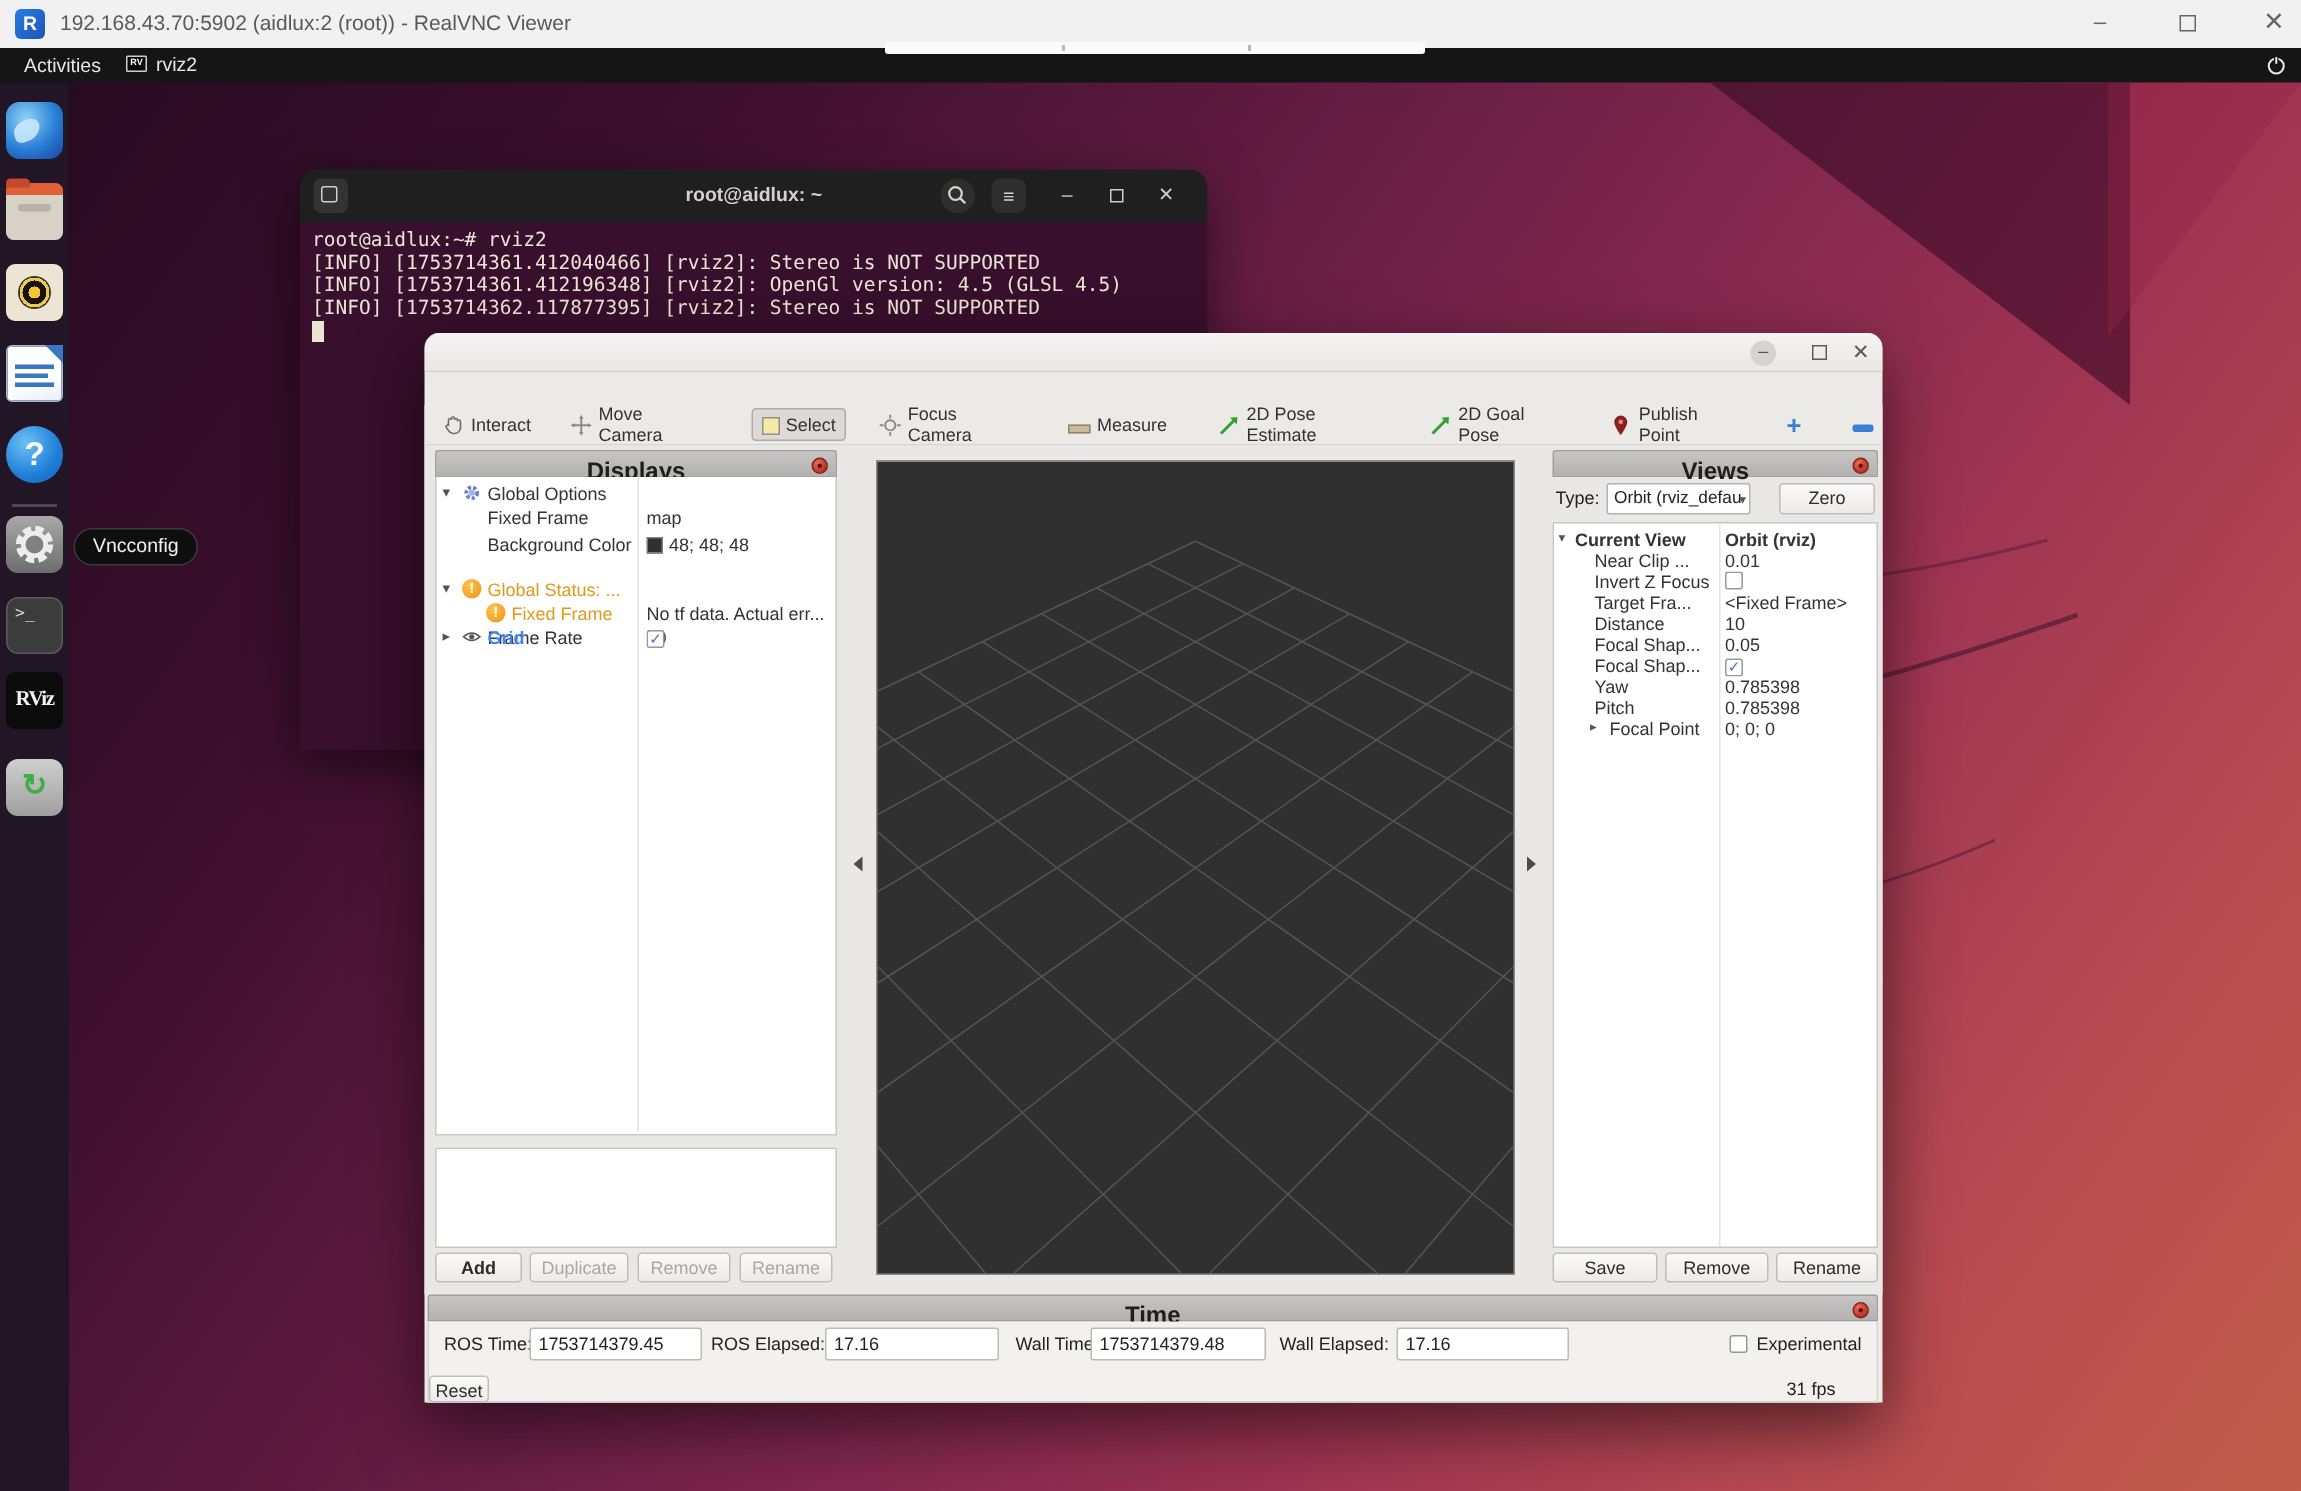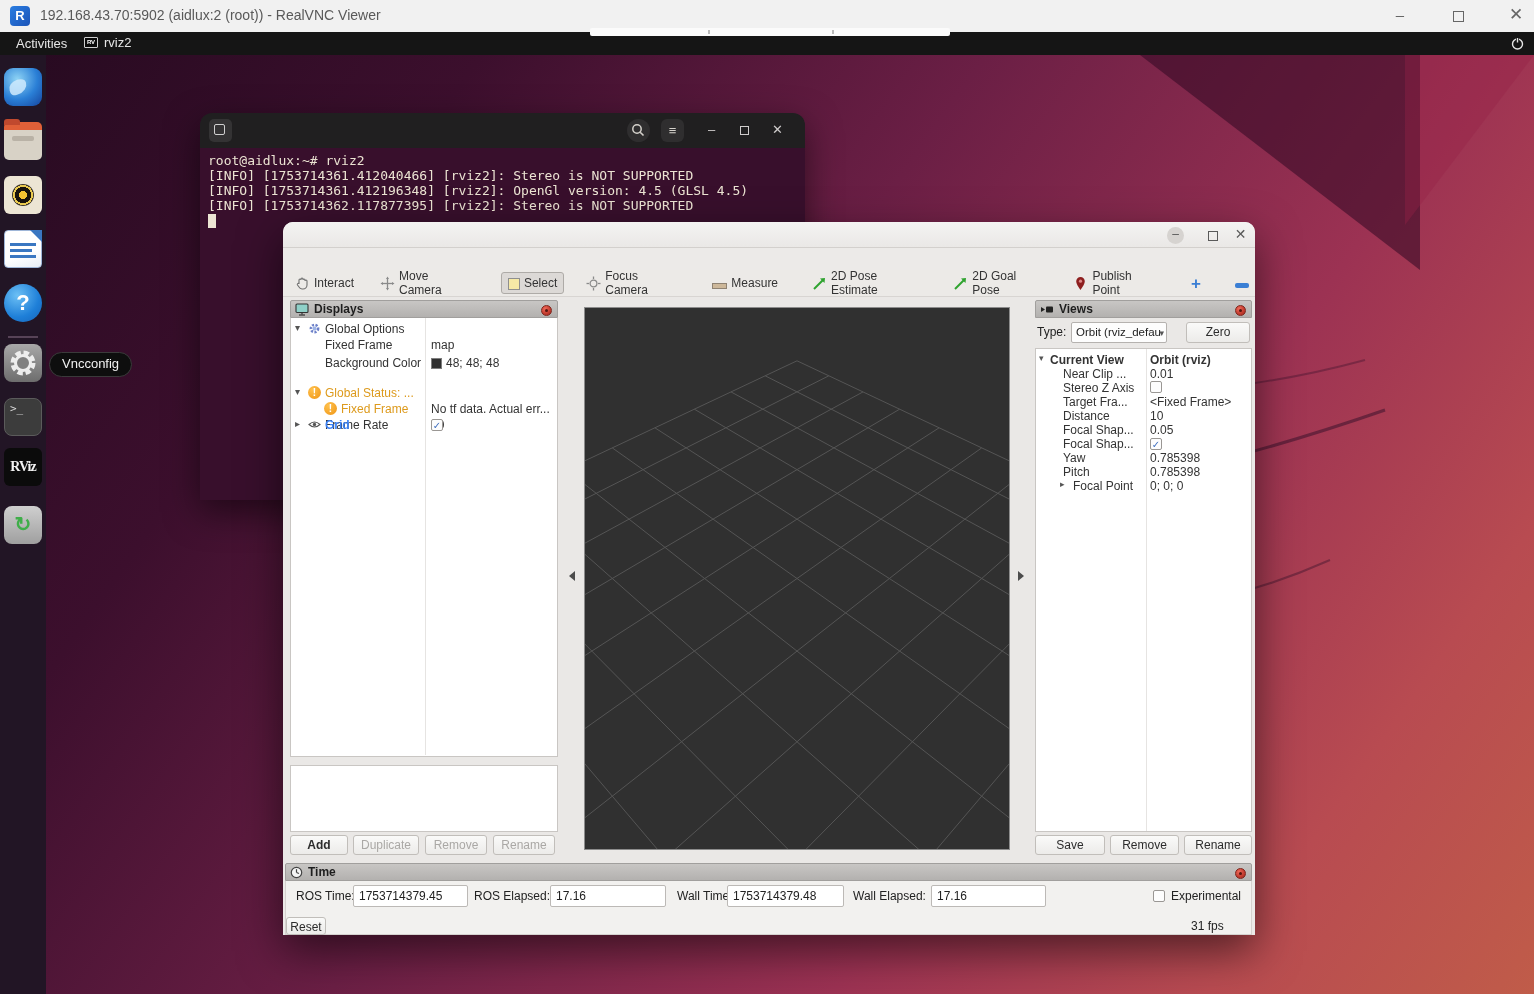--- a/index.html
+++ b/index.html
@@ -111,21 +111,21 @@
   
   .i-select { width:12px; height:12px; margin-top:2px; background:#f6e9a6; border:1px solid #8f8f8f; }
   .i-measure { width:15px; height:6px; margin-top:5px; background:#cdb89a; border:1px solid #8f8373; }
   .i-plus { color:#3b7fd4; font-size:17px; font-weight:bold; line-height:13px; }
   .i-minus { width:14px; height:5px; margin-top:5px; background:#3b7fd4; border-radius:2px; }
 
   
   #rviz-main { left:0; top:75px; width:972px; height:566px; background:#eae8e6; }
 
   .panel-header { height:18px; background:linear-gradient(#c8c6c4,#b3b1af); border:1px solid #a19f9d;
-    border-radius:2px 2px 0 0; font-size:12px; font-weight:bold; color:#1e1e1e; display:flex; align-items:center; gap:5px; padding:0 4px; }
+    border-radius:2px 2px 0 0; font-size:16px; font-weight:bold; color:#1e1e1e; display:flex; align-items:center; gap:5px; padding:0 4px;flex-direction:column; }
   .red-dot { position:absolute; right:5px; top:4px; width:11px; height:11px; border-radius:50%;
     background:radial-gradient(circle at 35% 30%,#ef6a5a,#c23b2e 60%,#992c21); border:1px solid #7e251c; }
   .red-dot::after { content:""; position:absolute; left:3px; top:3px; width:3px; height:3px; border-radius:50%; background:#541710; }
 
   
   #dp-header { left:7px; top:78px; width:268px; }
   #dp-tree { left:7px; top:96px; width:268px; height:439px; background:#fff; border:1px solid #c9c6c3; border-top:none; }
   #dp-col-divider { left:134px; top:0px; width:1px; height:437px; background:#e6e4e2; }
   .trow { position:absolute; left:0; width:266px; height:16px; font-size:12px; color:#333; }
   .trow .exp { position:absolute; left:4px; top:1px; color:#555; font-size:10px; }
@@ -260,20 +260,21 @@
     <div class="abs dock-item di-terminal" style="top:343px;">&gt;_</div>
     <div class="abs dock-item di-rviz" style="top:393px;">RViz</div>
     <div class="abs dock-item di-software" style="top:451px;">↻</div>
 
   </div>
 
   <div class="abs" id="dock-tooltip">Vncconfig</div>
 
   <div class="abs" id="term">
     <div class="abs" id="term-titlebar">
+      <div class="abs" id="term-title">root@aidlux: ~</div>
       <div class="abs" id="term-newtab">
           <i></i>
         </div>
       <div class="abs term-circ" id="term-search">
         <svg width="23" height="23" viewBox="0 0 23 23">
             <circle cx="10" cy="10" r="4.2" fill="none" stroke="#d5d2cc" stroke-width="1.5"></circle>
             <line x1="13.2" y1="13.2" x2="16.5" y2="16.5" stroke="#d5d2cc" stroke-width="1.6"></line>
           </svg>
       </div>
       <div class="abs term-circ" id="term-menu">≡</div>
@@ -480,21 +481,21 @@
       <div class="vrow head" style="top:4px;">
         <span class="exp">▾</span>
         <span class="rlabel">Current View</span>
         <span class="rval">Orbit (rviz)</span>
       </div>
       <div class="vrow" style="top:18px;">
         <span class="rlabel">Near Clip ...</span>
         <span class="rval">0.01</span>
       </div>
       <div class="vrow" style="top:32px;">
-        <span class="rlabel">Stereo Z Axis</span>
+        <span class="rlabel">Invert Z Focus</span>
         <span class="rval"><span class="cbox"></span></span>
       </div>
       <div class="vrow" style="top:46px;">
         <span class="rlabel">Target Fra...</span>
         <span class="rval">&lt;Fixed Frame&gt;</span>
       </div>
       <div class="vrow" style="top:60px;">
         <span class="rlabel">Distance</span>
         <span class="rval">10</span>
       </div>

